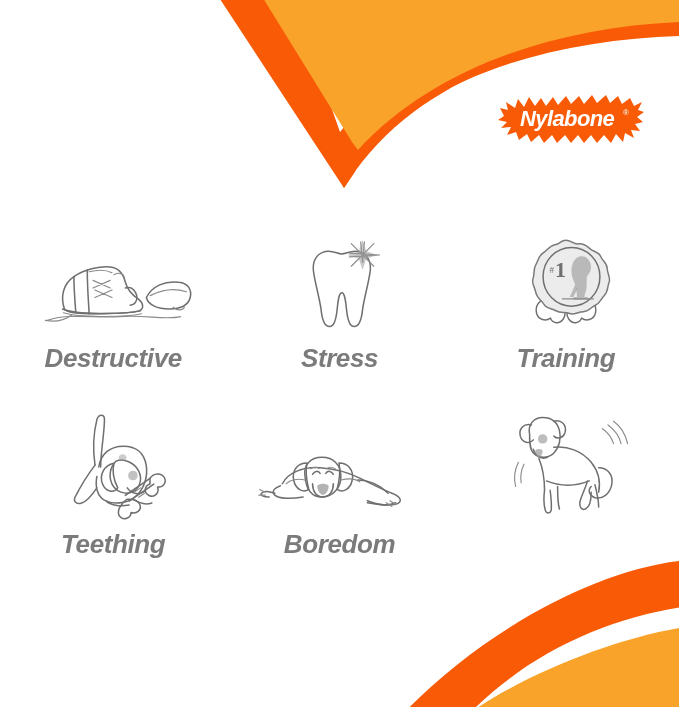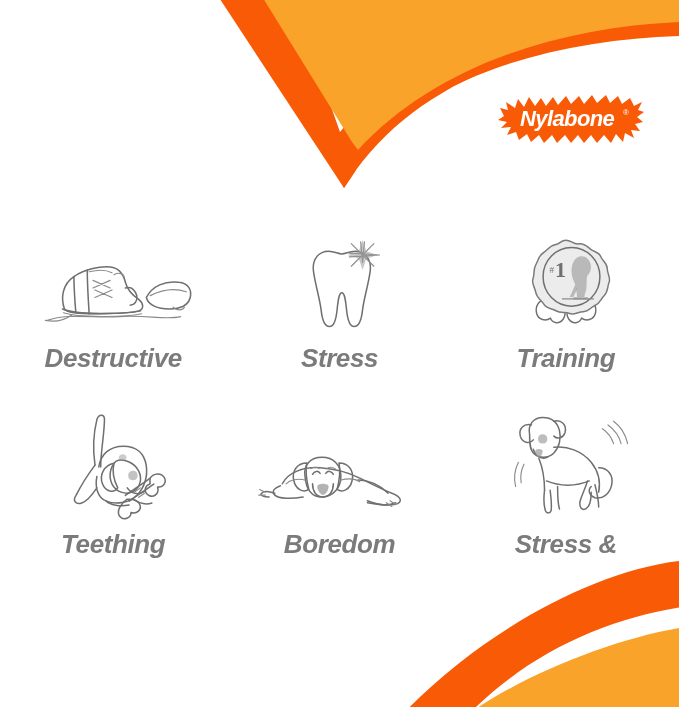--- a/index.html
+++ b/index.html
@@ -324,18 +324,17 @@
 
           <path class="ln-thin" d="M104 20 C110 24 114 30 116 36"></path>
           <path class="ln-thin" d="M110 16 C117 21 122 28 124 36"></path>
           <path class="ln-thin" d="M116 12 C124 18 129 26 131 36"></path>
 
           <path class="ln-thin" d="M20 58 C17 64 16 72 17 78"></path>
           <path class="ln-thin" d="M14 56 C10 64 9 74 11 82"></path>
         </svg>
       </div>
       <div class="caption">
-        <span>Stress &amp;</span>
       </div>
     </div>
 
   </div>
 </div>
 
 </body></html>

